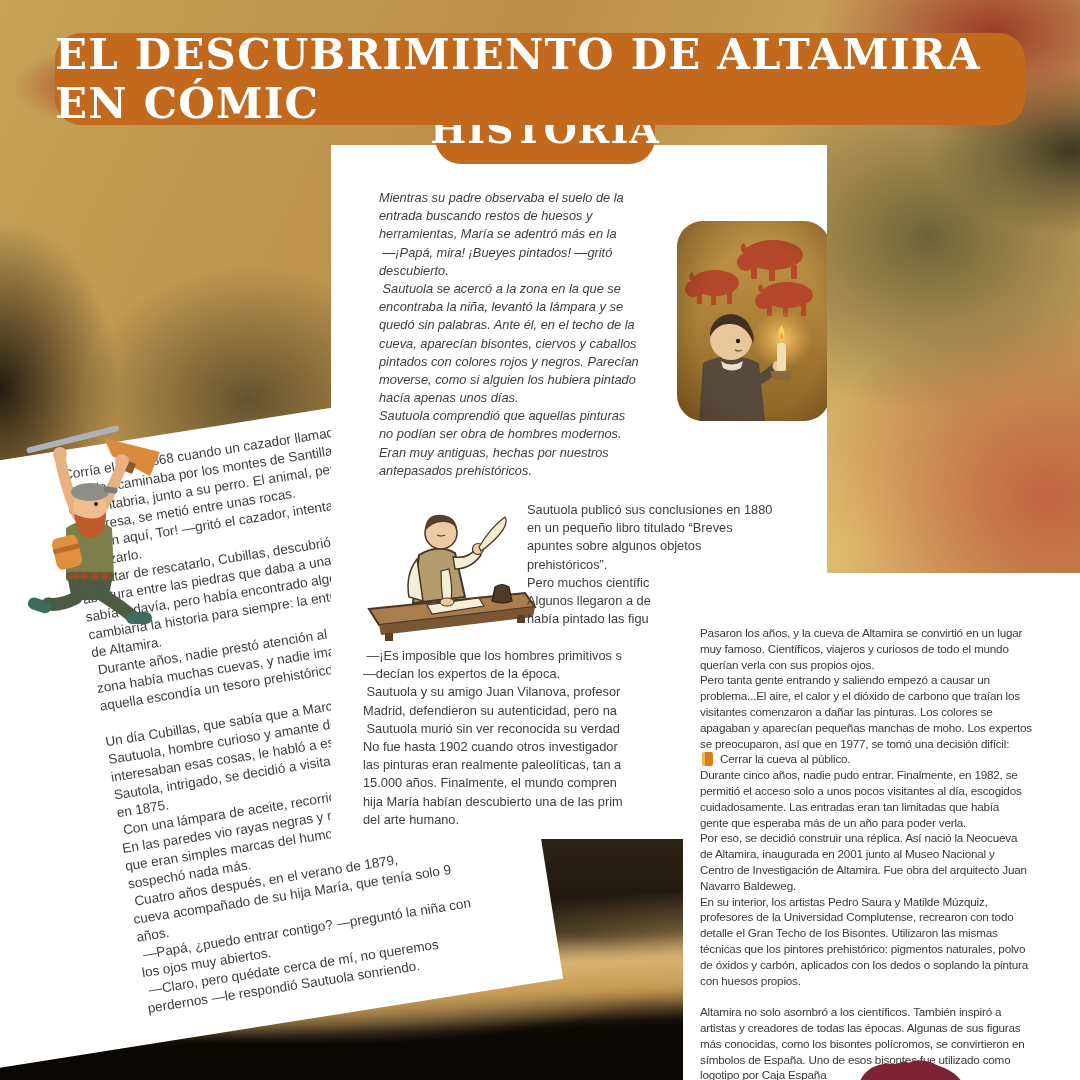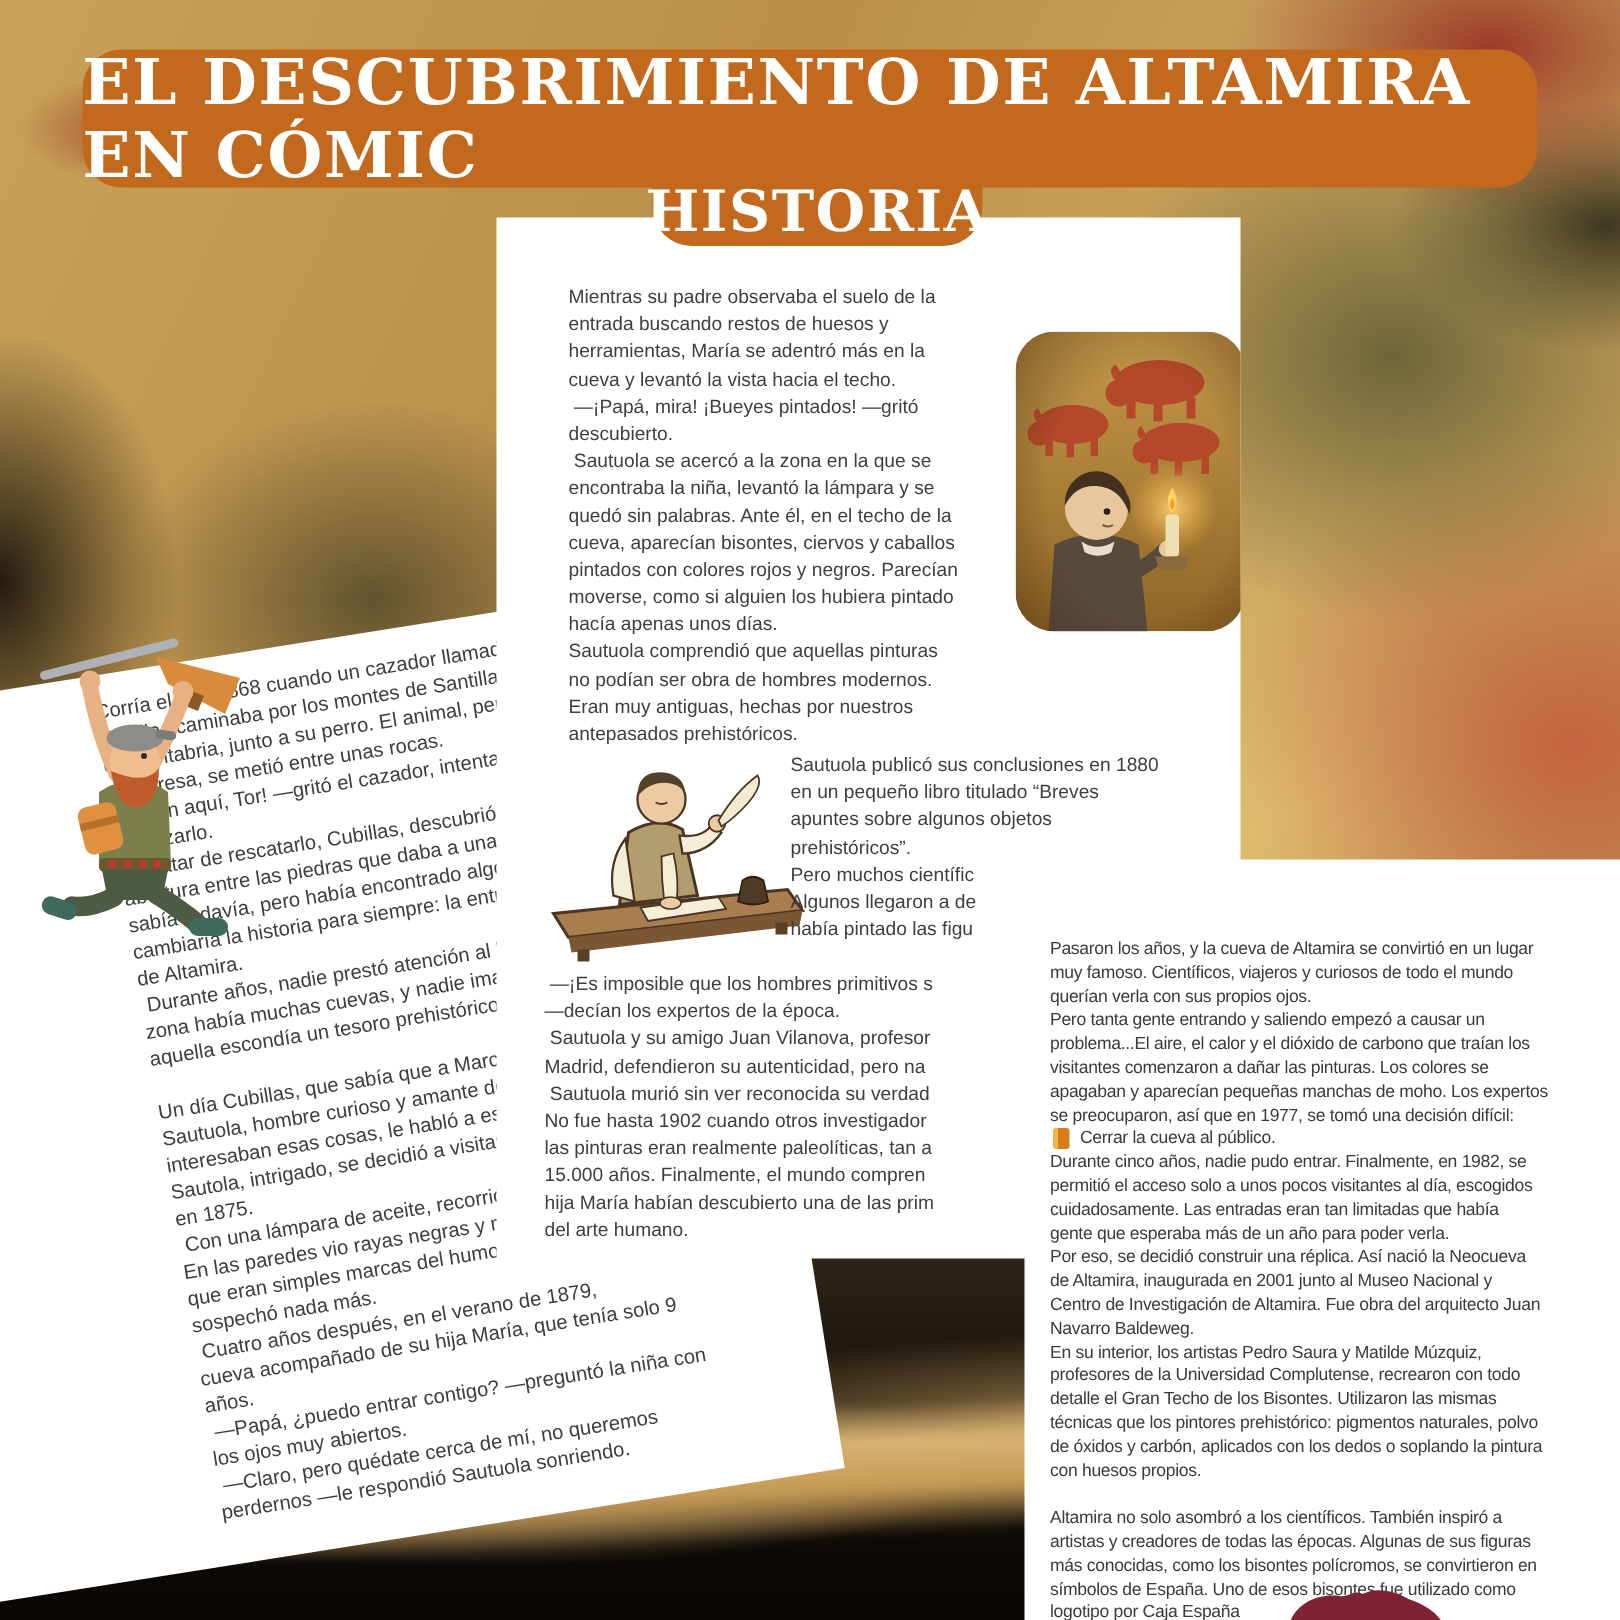--- a/index.html
+++ b/index.html
@@ -26,38 +26,38 @@
     transform:rotate(-2.5deg);filter:blur(3px);
     background:linear-gradient(180deg, rgba(233,203,140,0) 0%, #d9b373 28%, #c79b55 62%, rgba(90,62,30,0) 100%);}
   
   .panel{position:absolute;background:#ffffff;overflow:hidden;}
   .panel-left{left:-90px;top:430px;width:610px;height:600px;transform:rotate(-9deg);}
   .panel-center{left:331px;top:145px;width:496px;height:694px;}
   .panel-right{left:683px;top:573px;width:397px;height:507px;}
   
   .ltext{position:absolute;left:195px;top:16px;}
   .lline{white-space:pre;height:18px;line-height:18px;font-size:13.5px;color:#3d3d3d;}
-  .ctext1{position:absolute;left:48px;top:44px;}
+  .ctext1{position:absolute;left:48px;top:44px;font-style:italic;}
   .ctext2{position:absolute;left:196px;top:356px;}
   .ctext3{position:absolute;left:32px;top:502px;}
   .cline{white-space:pre;height:18.2px;line-height:18.2px;font-size:12.8px;color:#3e3e3e;}
   .rtext{position:absolute;left:17px;top:52px;}
   .rline{white-space:pre;height:15.8px;line-height:15.8px;font-size:11.7px;
          letter-spacing:-0.2px;color:#3a3a3a;}
   .icon-row{display:flex;align-items:center;height:15.8px;}
   .close-icon{display:inline-block;width:11px;height:14px;border-radius:2px;margin:0 7px 0 2px;
               background:linear-gradient(90deg,#f2b44a 0 30%,#d97d16 30%);}
   
   .banner-main{position:absolute;left:55px;top:33px;width:970px;height:92px;border-radius:26px;
     display:flex;align-items:center;justify-content:center;
     font-family:"DejaVu Serif",serif;font-weight:700;font-size:42px;letter-spacing:1.2px;
     color:#ffffff;}
   .banner-tab{position:absolute;left:435px;top:98px;width:220px;height:66px;
     border-radius:8px 8px 26px 26px;display:flex;align-items:flex-end;justify-content:center;
-    padding-bottom:1px;box-sizing:border-box;
+    padding-bottom:12px;box-sizing:border-box;
     font-family:"DejaVu Serif",serif;font-weight:700;font-size:38px;letter-spacing:1px;
     color:#ffffff;}
   
   .hunter-wrap{position:absolute;left:8px;top:420px;width:170px;height:215px;}
   .writer-wrap{position:absolute;left:26px;top:352px;width:190px;height:145px;}
   .maria-wrap{position:absolute;left:346px;top:76px;width:153px;height:200px;
               border-radius:26px;overflow:hidden;}
   .caja-wrap{position:absolute;left:172px;top:485px;width:115px;height:26px;}
 </style>
 </head>
@@ -139,21 +139,20 @@
         <rect x="22" y="176" width="24" height="12" rx="6" fill="#3f6b5f" transform="rotate(18 22 176)"></rect>
       </g>
     </svg>
   </div>
 
   <div class="panel panel-center">
     <div class="ctext1">
         <div class="cline">Mientras su padre observaba el suelo de la</div>
         <div class="cline">entrada buscando restos de huesos y</div>
         <div class="cline">herramientas, María se adentró más en la</div>
-        <div class="cline">cueva y levantó la vista hacia el techo.</div>
         <div class="cline"> —¡Papá, mira! ¡Bueyes pintados! —gritó</div>
         <div class="cline">descubierto.</div>
         <div class="cline"> Sautuola se acercó a la zona en la que se</div>
         <div class="cline">encontraba la niña, levantó la lámpara y se</div>
         <div class="cline">quedó sin palabras. Ante él, en el techo de la</div>
         <div class="cline">cueva, aparecían bisontes, ciervos y caballos</div>
         <div class="cline">pintados con colores rojos y negros. Parecían</div>
         <div class="cline">moverse, como si alguien los hubiera pintado</div>
         <div class="cline">hacía apenas unos días.</div>
         <div class="cline">Sautuola comprendió que aquellas pinturas</div>

